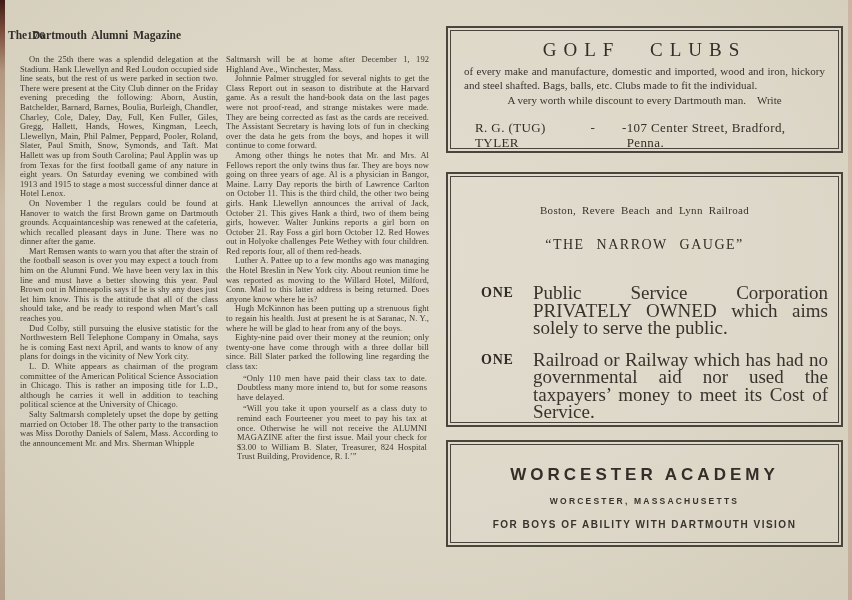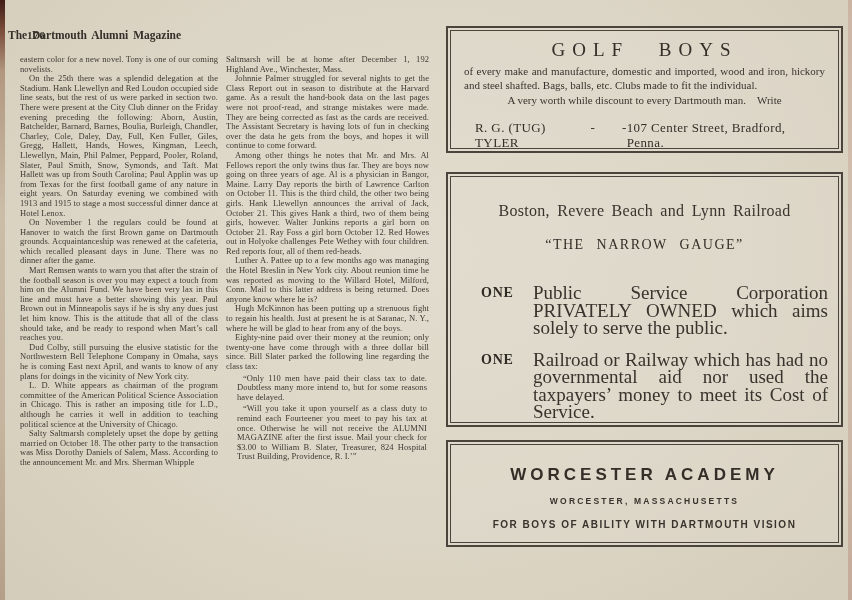--- a/index.html
+++ b/index.html
@@ -68,21 +68,21 @@
   }
   .golf-discount { margin:1px 13px 0; text-align:center; font-size:11px; line-height:14px; }
   .golf-contact {
     display:flex; justify-content:space-between; align-items:baseline;
     margin:13px 16px 0 24px; font-size:13px; line-height:15px; letter-spacing:.4px; color:#332f28;
   }
   .golf-note { margin:2px 0 0; text-align:center; font-size:9.5px; letter-spacing:.5px; }
 
   .rail-heading {
     margin:25px 0 0; text-align:center;
-    font-size:16px; line-height:17px; word-spacing:3px; letter-spacing:.3px;
+    font-size:11px; line-height:17px; word-spacing:3px; letter-spacing:.3px;
   }
   .rail-title {
     margin:13px 0 0; text-align:center;
     font-size:14px; line-height:26px; letter-spacing:1.5px; word-spacing:7px; color:#332f28;
   }
   .rail-item { display:flex; margin:26px 10px 0 30px; }
   .rail-item + .rail-item { margin-top:14px; }
   .one {
     flex:none; width:40px; margin-right:12px;
     font:700 14px/17.5px "Liberation Serif", serif; letter-spacing:.8px; color:#2f2b25;
@@ -109,21 +109,20 @@
   <div class="edge-left"></div>
   <div class="edge-right"></div>
 
   <div>
     <div class="header">
       <span class="pagenum">176</span>
       <span class="mag-title">The Dartmouth Alumni Magazine</span>
     </div>
 
     <div class="col col-a">
-      <p class="para cont">eastern color for a new novel.  Tony is one of our coming novelists.</p>
       <p class="para">On the 25th there was a splendid delegation at the Stadium.  Hank Llewellyn and Red Loudon occupied side line seats, but the rest of us were parked in section two.  There were present at the City Club dinner on the Friday evening preceding the following: Aborn, Austin, Batchelder, Barnard, Barnes, Boulia, Burleigh, Chandler, Charley, Cole, Daley, Day, Full, Ken Fuller, Giles, Gregg, Hallett, Hands, Howes, Kingman, Leech, Llewellyn, Main, Phil Palmer, Peppard, Pooler, Roland, Slater, Paul Smith, Snow, Symonds, and Taft.  Mat Hallett was up from South Carolina; Paul Applin was up from Texas for the first football game of any nature in eight years.  On Saturday evening we combined with 1913 and 1915 to stage a most successful dinner dance at Hotel Lenox.</p>
       <p class="para">On November 1 the regulars could be found at Hanover to watch the first Brown game on Dartmouth grounds.  Acquaintanceship was renewed at the cafeteria, which recalled pleasant days in June.  There was no dinner after the game.</p>
       <p class="para">Mart Remsen wants to warn you that after the strain of the football season is over you may expect a touch from him on the Alumni Fund.  We have been very lax in this line and must have a better showing this year.  Paul Brown out in Minneapolis says if he is shy any dues just let him know.  This is the attitude that all of the class should take, and be ready to respond when Mart’s call reaches you.</p>
       <p class="para">Dud Colby, still pursuing the elusive statistic for the Northwestern Bell Telephone Company in Omaha, says he is coming East next April, and wants to know of any plans for doings in the vicinity of New York city.</p>
       <p class="para">L. D. White appears as chairman of the program committee of the American Political Science Association in Chicago.  This is rather an imposing title for L.D., although he carries it well in addition to teaching political science at the University of Chicago.</p>
       <p class="para">Salty Saltmarsh completely upset the dope by getting married on October 18.  The other party to the transaction was Miss Dorothy Daniels of Salem, Mass.  According to the announcement Mr. and Mrs. Sherman Whipple</p>
     </div>
 
     <div class="col col-b">
       <p class="para cont">Saltmarsh will be at home after December 1, 192 Highland Ave., Winchester, Mass.</p>
@@ -134,21 +133,21 @@
       <p class="para">Eighty-nine paid over their money at the reunion; only twenty-one have come through with a three dollar bill since.  Bill Slater parked the following line regarding the class tax:</p>
       <p class="para quote">“Only 110 men have paid their class tax to date.  Doubtless many more intend to, but for some reasons have delayed.</p>
       <p class="para quote">“Will you take it upon yourself as a class duty to remind each Fourteener you meet to pay his tax at once.  Otherwise he will not receive the ALUMNI MAGAZINE after the first issue.  Mail your check for $3.00 to William B. Slater, Treasurer, 824 Hospital Trust Building, Providence, R. I.’”</p>
     </div>
   </div>
 
   <div>
 
     <div class="ad ad-golf">
       <div class="ad-inner">
-        <div class="golf-title">GOLF BOYS</div>
+        <div class="golf-title">GOLF CLUBS</div>
         <p class="golf-body">of every make and manufacture, domestic and imported, wood and iron, hickory and steel shafted.  Bags, balls, etc.  Clubs made to fit the individual.</p>
         <p class="golf-discount">A very worth while discount to every Dartmouth man. Write</p>
         <div class="golf-contact">
           <span>R. G. (TUG) TYLER</span>
           <span>-  -</span>
           <span>107 Center Street, Bradford, Penna.</span>
         </div>
       </div>
     </div>
 

